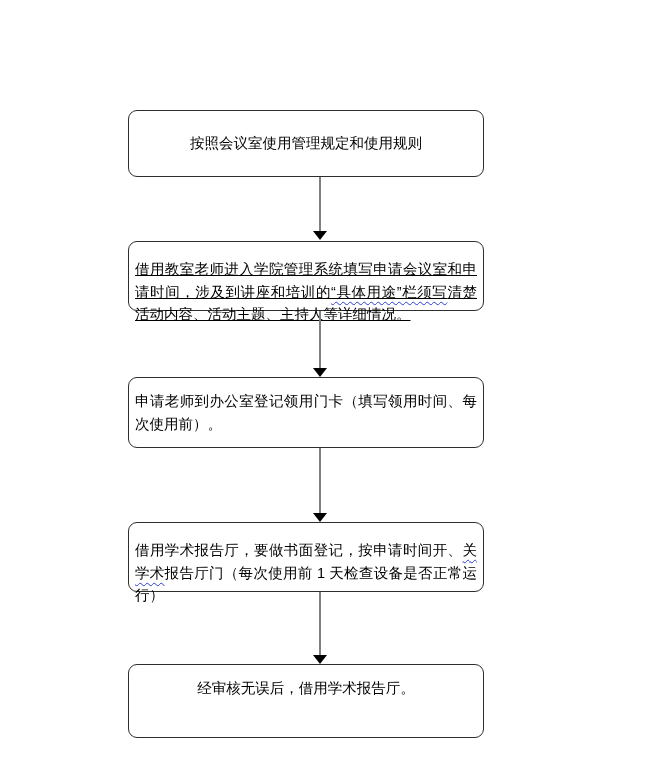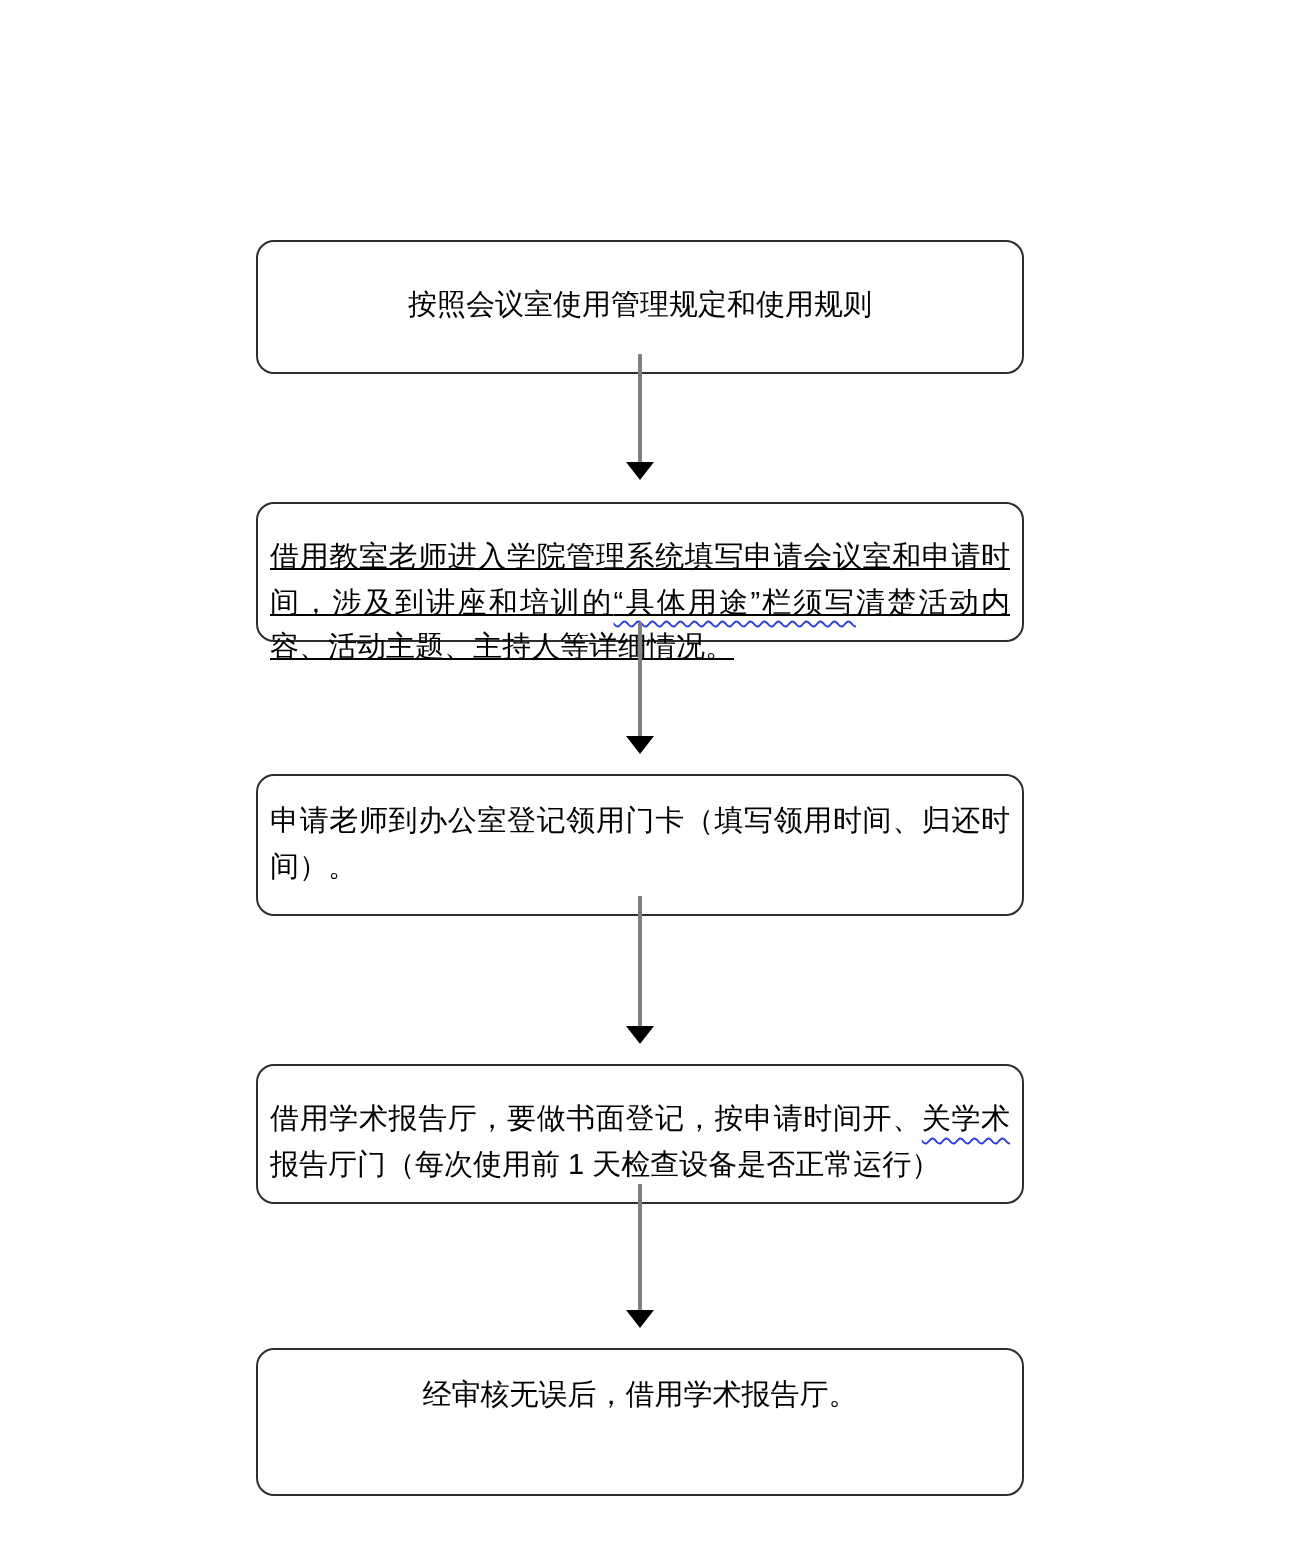--- a/index.html
+++ b/index.html
@@ -21,29 +21,28 @@
     text-align: center;
     font-family: "Liberation Serif", serif;
     font-weight: bold;
     font-size: 22px;
     letter-spacing: 1.5px;
     color: #000000;
   }
   .flow-box {
     position: absolute;
     left: 128px;
-    width: 384px;
+    width: 356px;
     box-sizing: border-box;
     background: #ffffff;
     border: 1px solid #2e2e2e;
     border-radius: 9px;
     font-size: 14.5px;
     line-height: 22.5px;
     color: #000000;
-    margin-top: 10px;
   }
   .box1 { top: 110px; height: 67px; display: flex; align-items: center; justify-content: center; text-align: center; }
   .box2 { top: 241px; height: 70px; padding: 16px 6px; text-align: justify; text-decoration: underline; }
   .box3 { top: 377px; height: 71px; padding: 0 6px; display: flex; flex-direction: column; justify-content: center; text-align: justify; }
   .box3 .inner { display: block; }
   .box4 { top: 522px; height: 70px; padding: 16px 6px; text-align: justify; }
   .box5 { top: 664px; height: 74px; padding-top: 12px; text-align: center; }
   .wavy {
     text-decoration-line: underline;
     text-decoration-style: wavy;
@@ -92,21 +91,21 @@
   <div class="flow-box box2">
     <span>借用教室老师进入学院管理系统填写申请会议室和申请时间，涉及到讲座和培训的</span><span class="wavy">“具体用途”栏须写</span><span>清楚活动内容、活动主题、主持人等详细情况。</span>
   </div>
 
   <div class="arrow arrow2">
     <div class="shaft"></div>
     <div class="head"></div>
   </div>
 
   <div class="flow-box box3">
-    <span class="inner">申请老师到办公室登记领用门卡（填写领用时间、归还时间）。</span>
+    <span class="inner">申请老师到办公室登记领用门卡（填写领用时间、每次使用前）。</span>
   </div>
 
   <div class="arrow arrow3">
     <div class="shaft"></div>
     <div class="head"></div>
   </div>
 
   <div class="flow-box box4">
     <span>借用学术报告厅，要做书面登记，按申请时间开、</span><span class="wavy">关学术</span><span>报告厅门（每次使用前 1 天检查设备是否正常运行）</span>
   </div>

